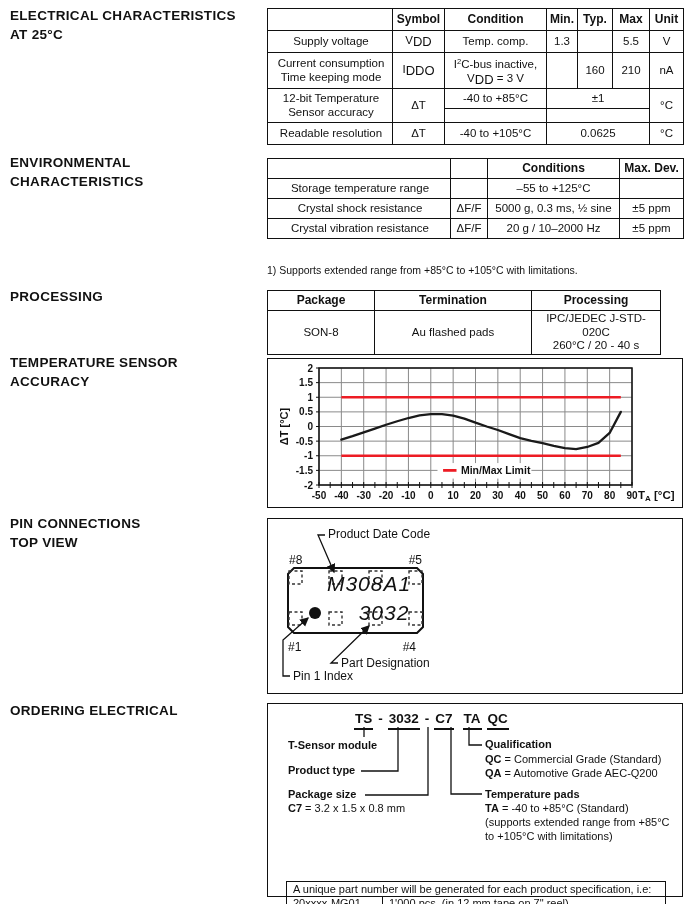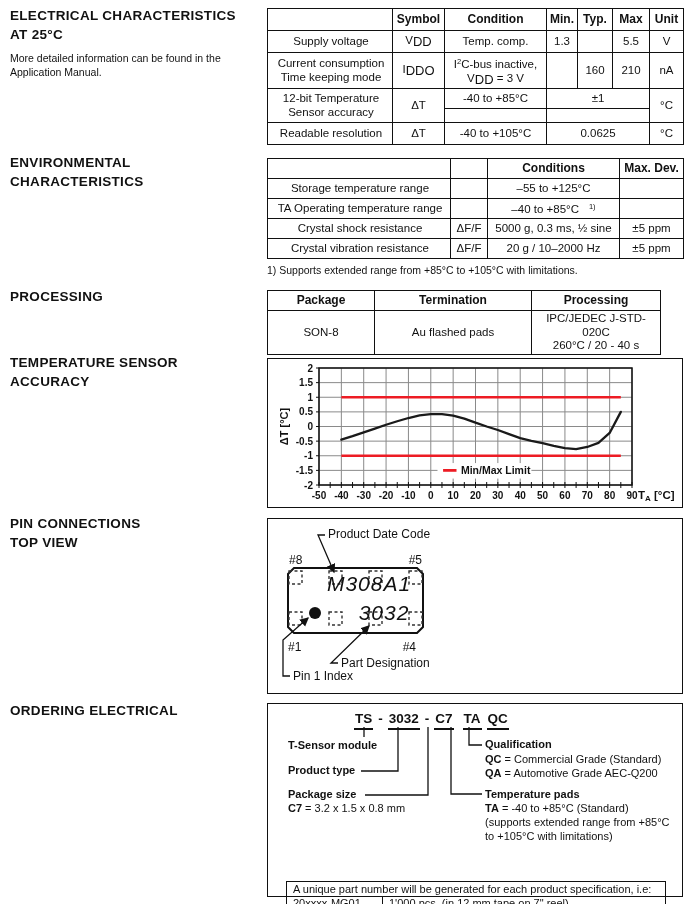--- a/index.html
+++ b/index.html
@@ -42,24 +42,20 @@
   table.parts{border-collapse:collapse;position:absolute;background:#fff;table-layout:fixed;margin-top:36px;}
   table.parts td{border:1.4px solid #111;font-size:11px;padding:0 6px;height:13.5px;
       text-align:left;white-space:pre;line-height:12px;}
 </style>
 </head>
 <body>
 
 <div class="abs heading" style="left:10px;top:6px;width:250px">
   <div>ELECTRICAL CHARACTERISTICS</div>
   <div>AT 25°C</div>
-  <div class="subnote">
-    <div>More detailed information can be found in the</div>
-    <div>Application Manual.</div>
-  </div>
 </div>
 <div class="abs heading" style="left:10px;top:153px">
   <div>ENVIRONMENTAL</div>
   <div>CHARACTERISTICS</div>
 </div>
 <div class="abs heading" style="left:10px;top:287px">
   <div>PROCESSING</div>
 </div>
 <div class="abs heading" style="left:10px;top:353px">
   <div>TEMPERATURE SENSOR</div>
@@ -152,26 +148,20 @@
       <tr style="height:20px">
     <th class="pl"></th>
     <th></th>
     <th>Conditions</th>
     <th>Max. Dev.</th>
   </tr>
   <tr style="height:20px">
     <td class="pl">Storage temperature range</td>
     <td></td>
     <td>–55 to +125°C</td>
-    <td></td>
-  </tr>
-  <tr style="height:20px">
-    <td class="pl">TA Operating temperature range</td>
-    <td></td>
-    <td><span>–40 to +85°C</span><sup class="fnsup">1)</sup></td>
     <td></td>
   </tr>
   <tr style="height:20px">
     <td class="pl">Crystal shock resistance</td>
     <td>ΔF/F</td>
     <td>5000 g, 0.3 ms, ½ sine</td>
     <td>±5 ppm</td>
   </tr>
   <tr style="height:20px">
     <td class="pl">Crystal vibration resistance</td>

